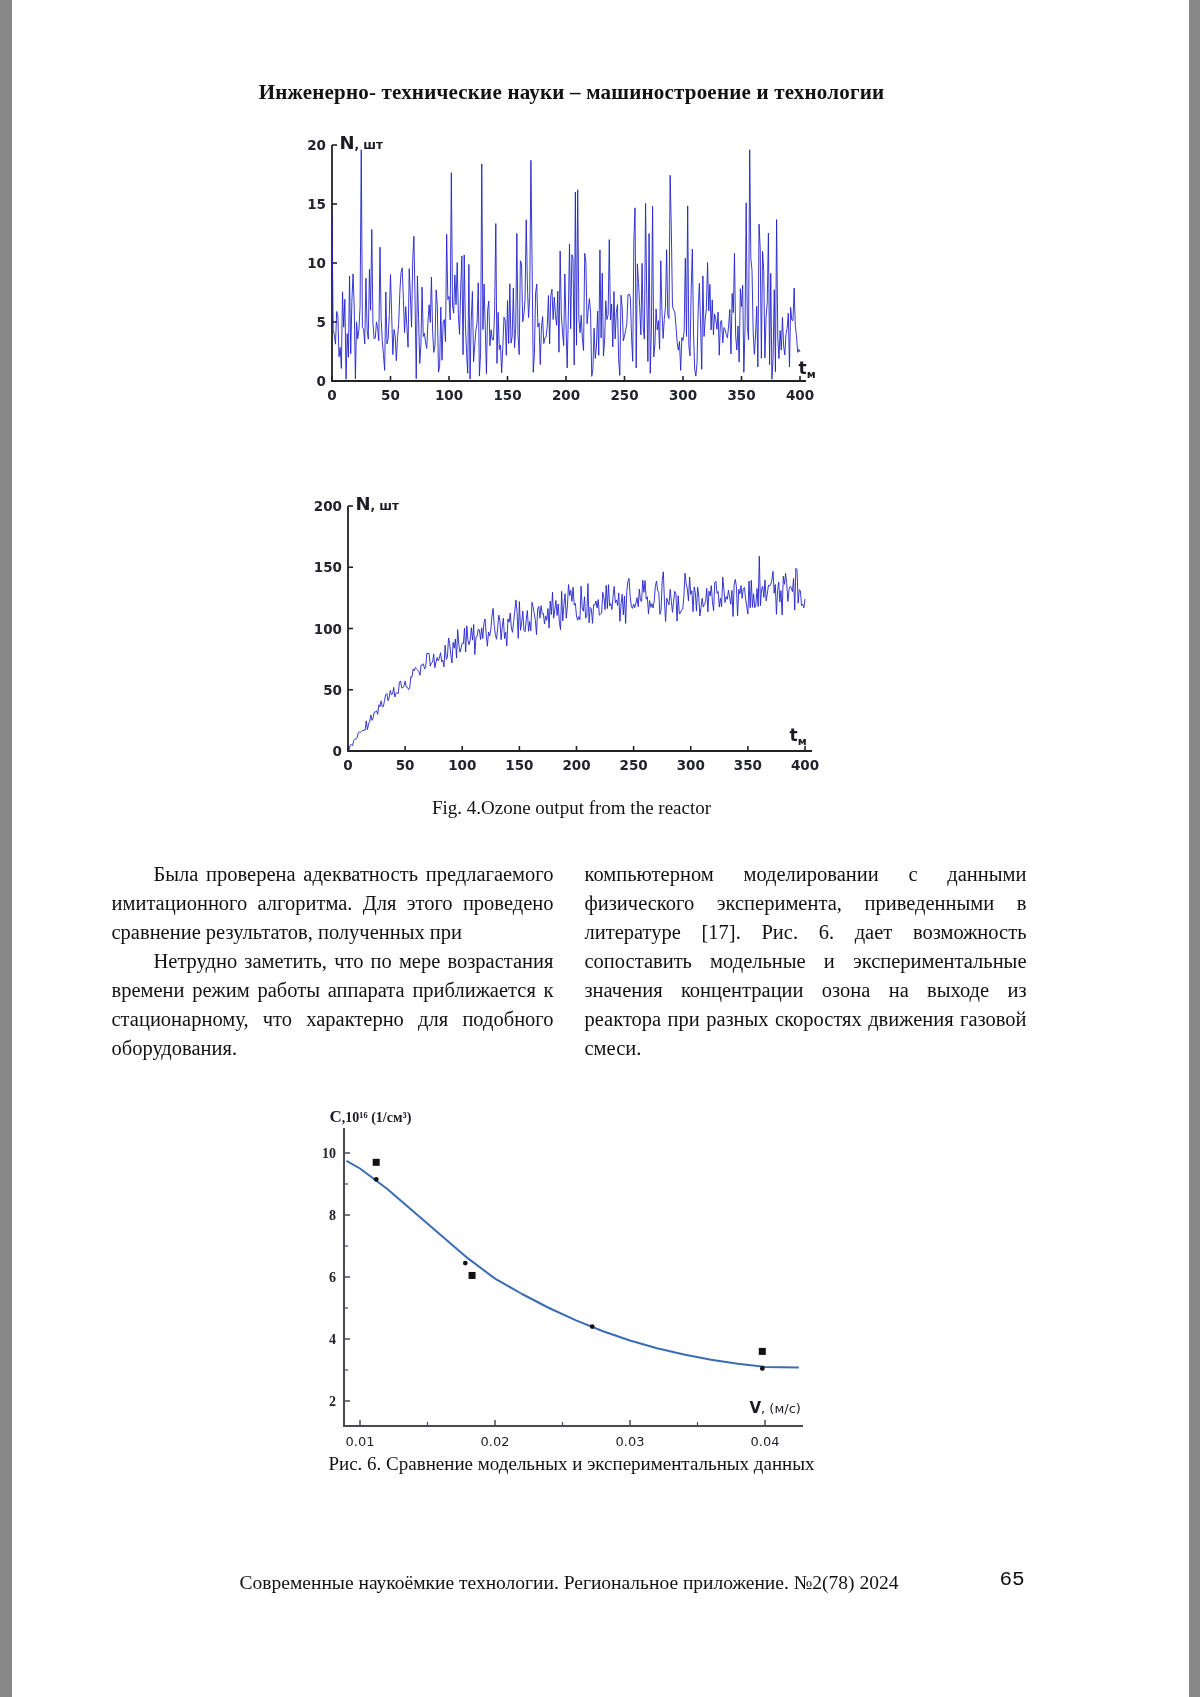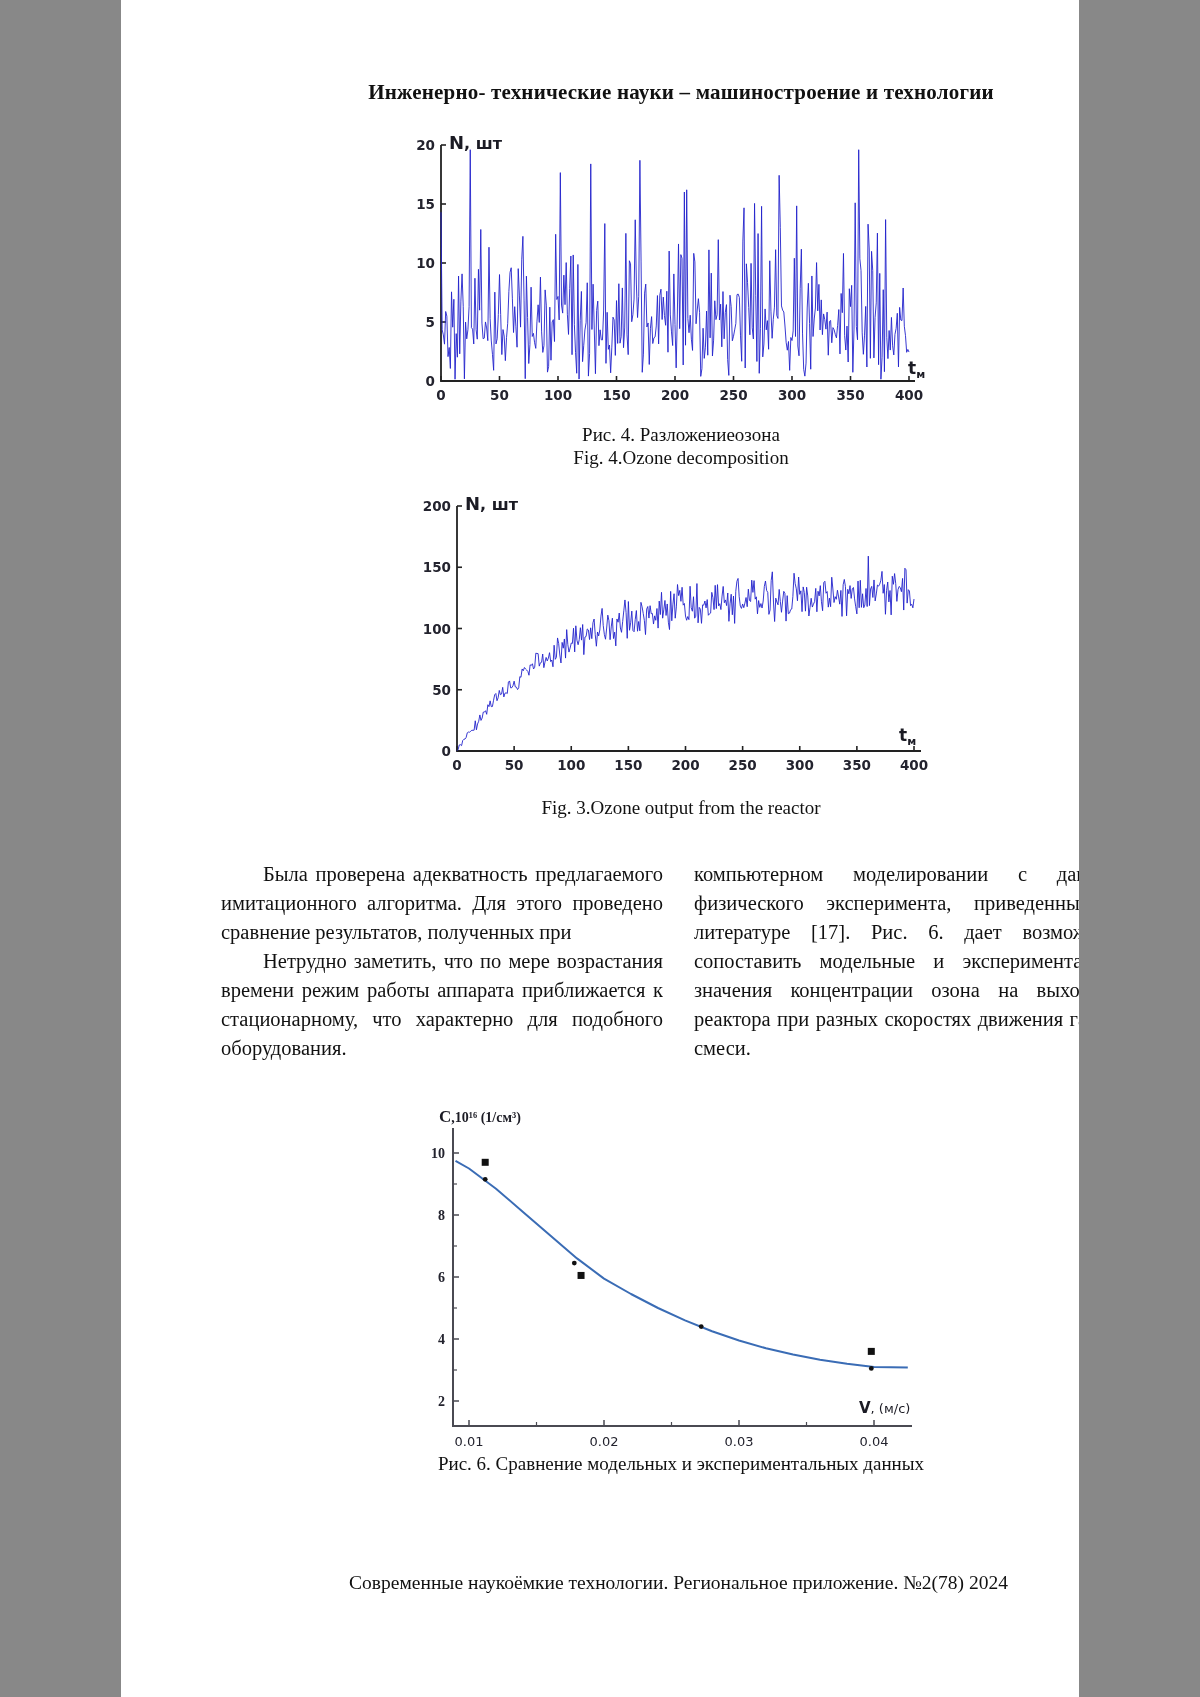--- a/index.html
+++ b/index.html
@@ -1,28 +1,28 @@
 <!DOCTYPE html>
 <html><head>
 <meta charset="utf-8">
 <style>
   html,body{margin:0;padding:0;background:#888;}
   .page{
-    position:relative;width:958px;height:1697px;background:#ffffff;
+    position:relative;width:1177px;height:1697px;background:#ffffff;
     margin:0 auto;font-family:"Liberation Serif",serif;color:#111;overflow:hidden;
   }
   .hdr{
     position:absolute;left:100px;top:80px;width:920px;text-align:center;
     font-weight:bold;font-size:21px;letter-spacing:.2px;
   }
   .chartbox{position:absolute;}
   .chartbox svg{display:block;}
   .axlab{position:absolute;font-family:"DejaVu Sans",sans-serif;font-weight:bold;color:#1b1b24;}
   .nbig{font-size:18px;}
-  .nsmall{font-size:16px;}
+  .nsmall{font-size:12px;}
   .tbig{font-size:17px;}
   .tsub{font-size:11px;vertical-align:-4px;}
   .clab{font-family:"Liberation Serif",serif;font-weight:bold;color:#1b1b24;text-align:right;}
   .cbig{font-size:17px;}
   .csmall{font-size:14px;font-weight:600;}
   .vlab{font-family:"DejaVu Sans",sans-serif;color:#1b1b24;font-size:13px;}
   .vbig{font-weight:bold;font-size:15px;}
   .caption{
     position:absolute;left:145px;width:830px;text-align:center;
     font-size:19px;line-height:23px;
@@ -80,24 +80,20 @@
           <line x1="25" y1="76" x2="30" y2="76" stroke="#222" stroke-width="1.6"></line>
           <text x="19" y="81" text-anchor="end" fill="#23232e" style="font:600 13.5px &quot;DejaVu Sans&quot;, sans-serif">15</text>
           <line x1="25" y1="17" x2="30" y2="17" stroke="#222" stroke-width="1.6"></line>
           <text x="19" y="22" text-anchor="end" fill="#23232e" style="font:600 13.5px &quot;DejaVu Sans&quot;, sans-serif">20</text>
         </g>
         <path d="M25.00 84.26 L26.17 201.78 L27.34 206.88 L28.51 216.15 L29.68 183.49 L30.85 188.16 L32.02 228.61 L33.19 219.48 L34.36 240.44 L35.53 163.85 L36.70 199.20 L37.87 171.27 L39.04 251.23 L40.21 205.64 L41.38 229.19 L42.55 148.06 L43.72 225.84 L44.89 173.11 L46.06 145.88 L47.23 178.31 L48.40 250.89 L49.57 194.07 L50.74 210.84 L51.91 201.77 L53.08 178.58 L54.25 21.72 L55.42 199.58 L56.59 201.10 L57.76 215.97 L58.93 150.24 L60.10 201.69 L61.27 211.17 L62.44 141.31 L63.61 182.16 L64.78 101.48 L65.95 195.11 L67.12 210.76 L68.29 210.13 L69.46 193.94 L70.63 199.93 L71.80 212.65 L72.97 119.23 L74.14 190.52 L75.31 212.96 L76.48 226.46 L77.65 242.32 L78.82 164.13 L79.99 215.93 L81.16 210.77 L82.33 186.54 L83.50 146.56 L84.67 186.44 L85.84 226.57 L87.01 201.55 L88.18 208.09 L89.35 232.67 L90.52 209.72 L91.69 195.35 L92.86 163.63 L94.03 144.40 L95.20 139.75 L96.37 170.20 L97.54 204.54 L98.71 178.66 L99.88 198.77 L101.05 219.21 L102.22 140.65 L103.39 167.09 L104.56 199.13 L105.73 131.83 L106.90 108.35 L108.07 172.88 L109.24 250.69 L110.41 148.15 L111.58 189.61 L112.75 235.53 L113.92 216.73 L115.09 159.16 L116.26 208.48 L117.43 205.35 L118.60 214.75 L119.77 220.36 L120.94 193.87 L122.11 176.80 L123.28 194.45 L124.45 149.09 L125.62 203.89 L126.79 224.41 L127.96 217.65 L129.13 161.89 L130.30 177.12 L131.47 244.13 L132.64 238.57 L133.81 179.16 L134.98 232.23 L136.15 193.98 L137.32 191.62 L138.49 213.54 L139.66 106.25 L140.83 171.52 L142.00 168.45 L143.17 191.91 L144.34 44.61 L145.51 177.07 L146.68 185.12 L147.85 147.14 L149.02 176.63 L150.19 134.58 L151.36 186.26 L152.53 206.43 L153.70 160.58 L154.87 128.04 L156.04 226.69 L157.21 126.95 L158.38 196.74 L159.55 224.72 L160.72 245.27 L161.89 136.44 L163.06 251.05 L164.23 192.32 L165.40 163.44 L166.57 233.67 L167.74 217.21 L168.91 201.95 L170.08 194.75 L171.25 154.78 L172.42 248.10 L173.59 225.67 L174.76 35.91 L175.93 201.47 L177.10 156.19 L178.27 201.02 L179.44 245.71 L180.61 182.52 L181.78 173.10 L182.95 217.66 L184.12 201.82 L185.29 211.79 L186.46 211.90 L187.63 182.98 L188.80 95.57 L189.97 235.36 L191.14 184.31 L192.31 221.35 L193.48 217.01 L194.65 244.82 L195.82 219.17 L196.99 189.17 L198.16 191.86 L199.33 227.40 L200.50 172.60 L201.67 215.42 L202.84 155.72 L204.01 215.18 L205.18 208.74 L206.35 159.93 L207.52 219.71 L208.69 199.94 L209.86 105.36 L211.03 206.89 L212.20 226.65 L213.37 132.74 L214.54 135.83 L215.71 193.72 L216.88 186.72 L218.05 171.09 L219.22 91.79 L220.39 156.04 L221.56 189.54 L222.73 168.49 L223.90 32.30 L225.07 133.07 L226.24 244.31 L227.41 226.14 L228.58 165.14 L229.75 156.10 L230.92 198.98 L232.09 194.97 L233.26 236.46 L234.43 200.24 L235.60 188.64 L236.77 215.53 L237.94 209.81 L239.11 208.80 L240.28 197.93 L241.45 167.55 L242.62 215.92 L243.79 167.28 L244.96 161.18 L246.13 191.50 L247.30 169.11 L248.47 187.62 L249.64 197.29 L250.81 163.21 L251.98 224.21 L253.15 123.07 L254.32 186.93 L255.49 203.86 L256.66 217.54 L257.83 145.93 L259.00 196.69 L260.17 239.88 L261.34 186.98 L262.51 115.96 L263.68 200.67 L264.85 126.65 L266.02 130.28 L267.19 236.99 L268.36 64.02 L269.53 217.22 L270.70 61.81 L271.87 190.57 L273.04 204.72 L274.21 187.21 L275.38 211.19 L276.55 222.45 L277.72 125.35 L278.89 133.86 L280.06 195.78 L281.23 182.00 L282.40 170.68 L283.57 184.32 L284.74 248.39 L285.91 240.76 L287.08 200.22 L288.25 230.37 L289.42 219.21 L290.59 183.09 L291.76 227.22 L292.93 121.87 L294.10 209.84 L295.27 145.11 L296.44 228.03 L297.61 212.11 L298.78 172.78 L299.95 191.58 L301.12 186.77 L302.29 111.67 L303.46 192.02 L304.63 176.16 L305.80 218.86 L306.97 163.57 L308.14 210.82 L309.31 184.37 L310.48 176.63 L311.65 231.56 L312.82 247.40 L313.99 167.22 L315.16 178.60 L316.33 212.81 L317.50 208.24 L318.67 201.92 L319.84 195.56 L321.01 166.62 L322.18 166.07 L323.35 169.37 L324.52 207.85 L325.69 233.29 L326.86 113.08 L328.03 79.83 L329.20 240.00 L330.37 135.80 L331.54 154.43 L332.71 179.46 L333.88 206.82 L335.05 135.36 L336.22 199.82 L337.39 210.97 L338.56 75.41 L339.73 167.76 L340.90 233.46 L342.07 105.57 L343.24 245.32 L344.41 200.28 L345.58 78.32 L346.75 228.89 L347.92 216.04 L349.09 180.93 L350.26 201.82 L351.43 192.67 L352.60 221.25 L353.77 132.77 L354.94 183.20 L356.11 210.31 L357.28 191.32 L358.45 179.13 L359.62 121.70 L360.79 187.46 L361.96 190.44 L363.13 47.32 L364.30 99.74 L365.47 177.94 L366.64 182.17 L367.81 183.96 L368.98 198.00 L370.15 214.32 L371.32 222.20 L372.49 213.49 L373.66 242.35 L374.83 209.51 L376.00 212.55 L377.17 202.90 L378.34 130.22 L379.51 208.51 L380.68 77.89 L381.85 218.06 L383.02 227.80 L384.19 160.71 L385.36 121.16 L386.53 205.12 L387.70 241.32 L388.87 248.13 L390.04 235.10 L391.21 179.99 L392.38 155.29 L393.55 195.48 L394.72 241.23 L395.89 147.97 L397.06 208.50 L398.23 190.98 L399.40 180.00 L400.57 134.60 L401.74 182.85 L402.91 156.39 L404.08 201.97 L405.25 171.90 L406.42 206.66 L407.59 185.91 L408.76 191.54 L409.93 201.15 L411.10 184.14 L412.27 227.19 L413.44 193.47 L414.61 192.47 L415.78 214.77 L416.95 199.62 L418.12 201.73 L419.29 206.38 L420.46 209.87 L421.63 197.32 L422.80 181.55 L423.97 225.91 L425.14 165.46 L426.31 184.69 L427.48 125.45 L428.65 207.73 L429.82 222.04 L430.99 198.08 L432.16 234.02 L433.33 160.71 L434.50 178.60 L435.67 157.35 L436.84 244.31 L438.01 201.10 L439.18 74.84 L440.35 198.46 L441.52 211.78 L442.69 21.72 L443.86 130.85 L445.03 142.45 L446.20 204.86 L447.37 226.30 L448.54 207.17 L449.71 178.42 L450.88 239.00 L452.05 96.17 L453.22 120.99 L454.39 230.32 L455.56 123.35 L456.73 142.57 L457.90 229.93 L459.07 189.59 L460.24 174.88 L461.41 105.10 L462.58 236.69 L463.75 145.38 L464.92 251.23 L466.09 229.27 L467.26 161.70 L468.43 243.69 L469.60 91.59 L470.77 209.31 L471.94 230.62 L473.11 202.50 L474.28 222.07 L475.45 189.41 L476.62 217.79 L477.79 226.95 L478.96 206.43 L480.13 200.41 L481.30 185.27 L482.47 238.93 L483.64 179.40 L484.81 192.07 L485.98 192.52 L487.15 159.99 L488.32 198.24 L489.49 207.63 L490.66 224.30 L491.83 221.45 L493.00 224.06 " stroke="#2222cc" stroke-width="0.9" fill="none"></path>
       </svg>
     <div class="axlab" style="left:33px;top:4px;"><span class="nbig">N</span><span class="nsmall">, шт</span></div>
     <div class="axlab" style="left:492px;top:230px;"><span class="tbig">t</span><span class="tsub">м</span></div>
   </div>
-  <div class="caption" style="top:423px;">
-    <div>Рис. 4. Разложениеозона</div>
-    <div>Fig. 4.Ozone decomposition</div>
-  </div>
 
   <div class="chartbox" style="left:300px;top:493px;width:530px;height:300px;">
     <svg id="fig5-svg" width="530" height="300">
         <g>
           <path d="M 36 13 V 258 H 500" stroke="#222" stroke-width="1.8" fill="none"></path>
           <line x1="36" y1="258" x2="36" y2="253" stroke="#222" stroke-width="1.6"></line>
           <text x="36" y="277" text-anchor="middle" fill="#23232e" style="font:600 13.5px &quot;DejaVu Sans&quot;, sans-serif">0</text>
           <line x1="93.125" y1="258" x2="93.125" y2="253" stroke="#222" stroke-width="1.6"></line>
           <text x="93.125" y="277" text-anchor="middle" fill="#23232e" style="font:600 13.5px &quot;DejaVu Sans&quot;, sans-serif">50</text>
           <line x1="150.25" y1="258" x2="150.25" y2="253" stroke="#222" stroke-width="1.6"></line>
@@ -124,21 +120,21 @@
           <text x="30" y="79.25" text-anchor="end" fill="#23232e" style="font:600 13.5px &quot;DejaVu Sans&quot;, sans-serif">150</text>
           <line x1="36" y1="13" x2="41" y2="13" stroke="#222" stroke-width="1.6"></line>
           <text x="30" y="18" text-anchor="end" fill="#23232e" style="font:600 13.5px &quot;DejaVu Sans&quot;, sans-serif">200</text>
         </g>
         <path d="M36.00 257.71 L37.14 256.47 L38.28 251.98 L39.43 251.66 L40.57 252.65 L41.71 247.56 L42.85 246.30 L44.00 246.03 L45.14 244.47 L46.28 239.82 L47.42 239.00 L48.57 239.30 L49.71 238.14 L50.85 237.28 L52.00 237.30 L53.14 237.14 L54.28 227.79 L55.42 236.84 L56.56 230.97 L57.71 228.25 L58.85 221.94 L59.99 227.42 L61.14 225.03 L62.28 219.14 L63.42 219.09 L64.56 217.72 L65.70 221.30 L66.85 211.73 L67.99 213.65 L69.13 207.86 L70.28 213.63 L71.42 213.53 L72.56 207.29 L73.70 201.73 L74.84 200.51 L75.99 207.72 L77.13 204.75 L78.27 197.43 L79.41 201.71 L80.56 201.07 L81.70 194.33 L82.84 203.94 L83.98 200.20 L85.13 199.82 L86.27 200.51 L87.41 189.13 L88.56 187.95 L89.70 194.88 L90.84 194.68 L91.98 192.74 L93.13 188.15 L94.27 193.88 L95.41 194.17 L96.55 196.59 L97.70 194.83 L98.84 183.65 L99.98 184.25 L101.12 175.97 L102.27 177.74 L103.41 174.50 L104.55 176.03 L105.69 177.08 L106.83 178.36 L107.98 182.24 L109.12 171.86 L110.26 172.47 L111.41 170.75 L112.55 175.96 L113.69 174.31 L114.83 160.17 L115.97 160.51 L117.12 160.61 L118.26 173.13 L119.40 169.81 L120.55 169.30 L121.69 161.00 L122.83 174.67 L123.97 169.09 L125.12 164.41 L126.26 167.94 L127.40 164.98 L128.54 159.68 L129.69 168.62 L130.83 167.01 L131.97 173.77 L133.11 152.21 L134.25 166.33 L135.40 164.37 L136.54 144.95 L137.68 150.65 L138.82 161.99 L139.97 169.98 L141.11 149.39 L142.25 155.20 L143.39 145.98 L144.54 165.08 L145.68 136.62 L146.82 151.53 L147.97 159.08 L149.11 155.04 L150.25 150.03 L151.39 150.42 L152.53 135.21 L153.68 158.92 L154.82 132.80 L155.96 147.30 L157.11 151.74 L158.25 146.60 L159.39 134.71 L160.53 147.12 L161.68 131.49 L162.82 161.64 L163.96 144.02 L165.10 143.46 L166.24 135.97 L167.39 136.97 L168.53 146.55 L169.67 134.83 L170.81 145.66 L171.96 129.73 L173.10 126.03 L174.24 141.68 L175.38 153.23 L176.53 138.99 L177.67 142.90 L178.81 137.00 L179.96 123.11 L181.10 115.42 L182.24 132.65 L183.38 141.63 L184.53 146.23 L185.67 135.02 L186.81 122.13 L187.95 127.71 L189.09 146.68 L190.24 133.93 L191.38 125.16 L192.52 145.54 L193.66 139.11 L194.81 152.91 L195.95 125.98 L197.09 129.21 L198.23 120.05 L199.38 135.00 L200.52 139.32 L201.66 128.59 L202.81 117.79 L203.95 106.95 L205.09 119.50 L206.23 145.32 L207.38 108.55 L208.52 137.27 L209.66 129.79 L210.80 118.10 L211.94 137.49 L213.09 138.74 L214.23 126.65 L215.37 117.57 L216.52 138.22 L217.66 128.50 L218.80 137.81 L219.94 109.33 L221.09 113.79 L222.23 120.44 L223.37 127.55 L224.51 141.58 L225.66 116.10 L226.80 113.52 L227.94 125.07 L229.08 112.70 L230.22 120.73 L231.37 120.43 L232.51 131.04 L233.65 122.86 L234.79 127.29 L235.94 115.50 L237.08 135.10 L238.22 108.09 L239.37 121.54 L240.51 99.32 L241.65 125.18 L242.79 116.84 L243.94 107.44 L245.08 122.46 L246.22 110.96 L247.36 129.22 L248.51 136.57 L249.65 98.37 L250.79 127.78 L251.93 111.20 L253.07 100.72 L254.22 125.20 L255.36 113.89 L256.50 91.52 L257.64 102.58 L258.79 97.36 L259.93 108.33 L261.07 94.29 L262.22 112.15 L263.36 110.44 L264.50 123.01 L265.64 127.25 L266.78 123.54 L267.93 126.65 L269.07 93.24 L270.21 114.68 L271.36 118.23 L272.50 103.72 L273.64 125.18 L274.78 123.25 L275.93 90.54 L277.07 129.83 L278.21 114.39 L279.35 116.10 L280.50 130.34 L281.64 111.90 L282.78 112.13 L283.92 107.99 L285.07 114.87 L286.21 106.59 L287.35 122.28 L288.49 120.77 L289.63 120.05 L290.78 99.35 L291.92 104.60 L293.06 116.61 L294.20 92.32 L295.35 115.54 L296.49 91.63 L297.63 112.87 L298.77 110.68 L299.92 116.58 L301.06 103.08 L302.20 93.44 L303.34 109.74 L304.49 106.95 L305.63 112.60 L306.77 99.99 L307.91 128.33 L309.06 110.82 L310.20 101.24 L311.34 121.76 L312.49 103.01 L313.63 130.42 L314.77 98.37 L315.91 88.26 L317.06 85.43 L318.20 103.70 L319.34 113.16 L320.48 115.41 L321.63 110.98 L322.77 114.69 L323.91 110.08 L325.05 104.54 L326.19 113.70 L327.34 96.18 L328.48 107.47 L329.62 108.49 L330.76 87.16 L331.91 99.38 L333.05 87.61 L334.19 106.15 L335.34 103.84 L336.48 120.86 L337.62 107.57 L338.76 114.34 L339.91 110.57 L341.05 115.03 L342.19 108.02 L343.33 93.38 L344.48 88.00 L345.62 97.38 L346.76 99.41 L347.90 121.37 L349.05 117.01 L350.19 87.57 L351.33 78.83 L352.47 109.06 L353.61 128.53 L354.76 105.11 L355.90 109.01 L357.04 111.82 L358.19 96.42 L359.33 108.50 L360.47 119.29 L361.61 108.05 L362.75 98.37 L363.90 100.30 L365.04 128.10 L366.18 102.65 L367.32 120.74 L368.47 120.13 L369.61 116.68 L370.75 116.03 L371.89 103.39 L373.04 80.24 L374.18 90.68 L375.32 95.83 L376.46 107.78 L377.61 84.03 L378.75 101.35 L379.89 97.81 L381.04 118.66 L382.18 93.92 L383.32 99.57 L384.46 118.15 L385.61 94.19 L386.75 102.94 L387.89 123.00 L389.03 114.29 L390.18 105.25 L391.32 114.05 L392.46 111.16 L393.60 108.64 L394.75 95.39 L395.89 118.79 L397.03 98.27 L398.17 102.89 L399.31 92.67 L400.46 108.72 L401.60 117.74 L402.74 89.57 L403.89 88.27 L405.03 100.24 L406.17 98.55 L407.31 114.13 L408.45 105.15 L409.60 113.70 L410.74 84.23 L411.88 95.98 L413.02 109.52 L414.17 103.67 L415.31 106.27 L416.45 97.19 L417.59 103.90 L418.74 111.15 L419.88 97.42 L421.02 123.42 L422.16 91.73 L423.31 86.43 L424.45 93.57 L425.59 122.83 L426.74 96.29 L427.88 100.77 L429.02 92.61 L430.16 105.42 L431.31 95.76 L432.45 94.51 L433.59 105.89 L434.73 113.75 L435.88 120.92 L437.02 88.07 L438.16 114.75 L439.30 87.29 L440.44 114.33 L441.59 100.77 L442.73 114.74 L443.87 111.95 L445.01 95.47 L446.16 113.54 L447.30 63.11 L448.44 112.60 L449.59 96.04 L450.73 93.39 L451.87 104.47 L453.01 86.95 L454.16 107.92 L455.30 100.95 L456.44 92.01 L457.58 93.14 L458.73 91.19 L459.87 87.25 L461.01 78.38 L462.15 100.28 L463.30 91.54 L464.44 121.27 L465.58 97.33 L466.72 89.02 L467.86 108.92 L469.01 97.51 L470.15 121.90 L471.29 83.19 L472.44 91.30 L473.58 80.57 L474.72 90.64 L475.86 108.39 L477.00 96.64 L478.15 93.44 L479.29 94.55 L480.43 98.70 L481.57 85.41 L482.72 117.06 L483.86 75.24 L485.00 76.76 L486.14 110.11 L487.29 96.66 L488.43 98.03 L489.57 112.66 L490.71 111.27 L491.86 114.80 L493.00 106.02 " stroke="#2222cc" stroke-width="0.9" fill="none"></path>
       </svg>
     <div class="axlab" style="left:44px;top:0px;"><span class="nbig">N</span><span class="nsmall">, шт</span></div>
     <div class="axlab" style="left:478px;top:232px;"><span class="tbig">t</span><span class="tsub">м</span></div>
   </div>
   <div class="caption" style="top:796px;">
-    <div>Fig. 3.Ozone output from the reactor</div>
+    <div>Fig. 4.Ozone output from the reactor</div>
   </div>
 
   <div class="bodycol leftcol">
     <p class="indent">Была проверена адекватность предлагаемого имитационного алгоритма. Для этого проведено сравнение результатов, полученных при</p>
     <p class="indent">Нетрудно заметить, что по мере возрастания времени режим работы аппарата приближается к стационарному, что характерно для подобного оборудования.</p>
   </div>
   <div class="bodycol rightcol">
     <p>компьютерном моделировании с данными физического эксперимента, приведенными в литературе [17]. Рис. 6. дает возможность сопоставить модельные и экспериментальные значения концентрации озона на выходе из реактора при разных скоростях движения газовой смеси.</p>
   </div>
 

